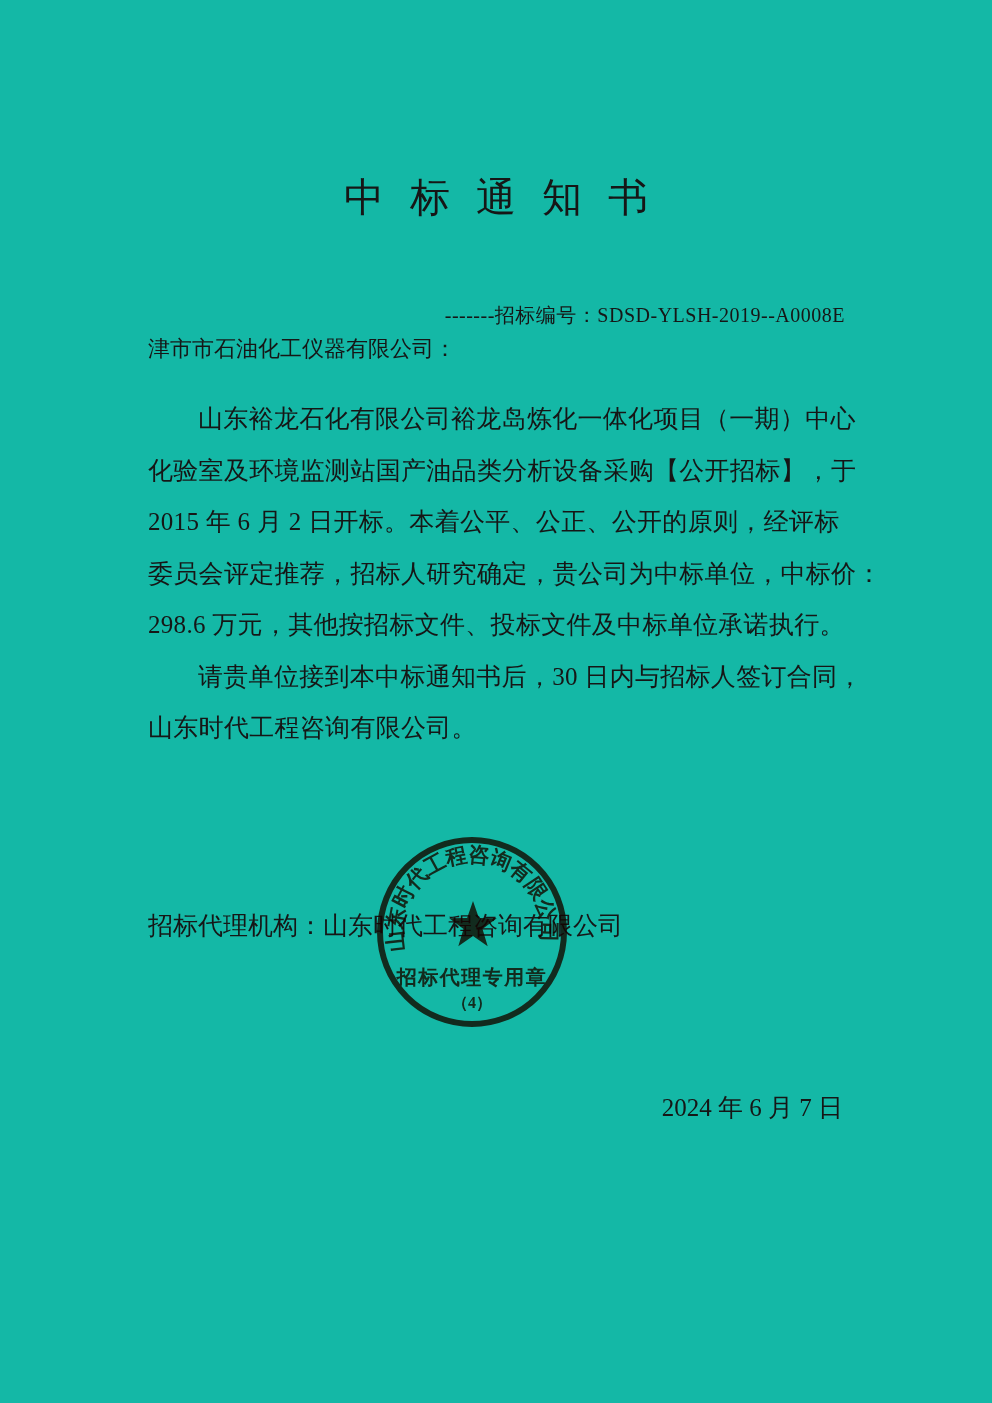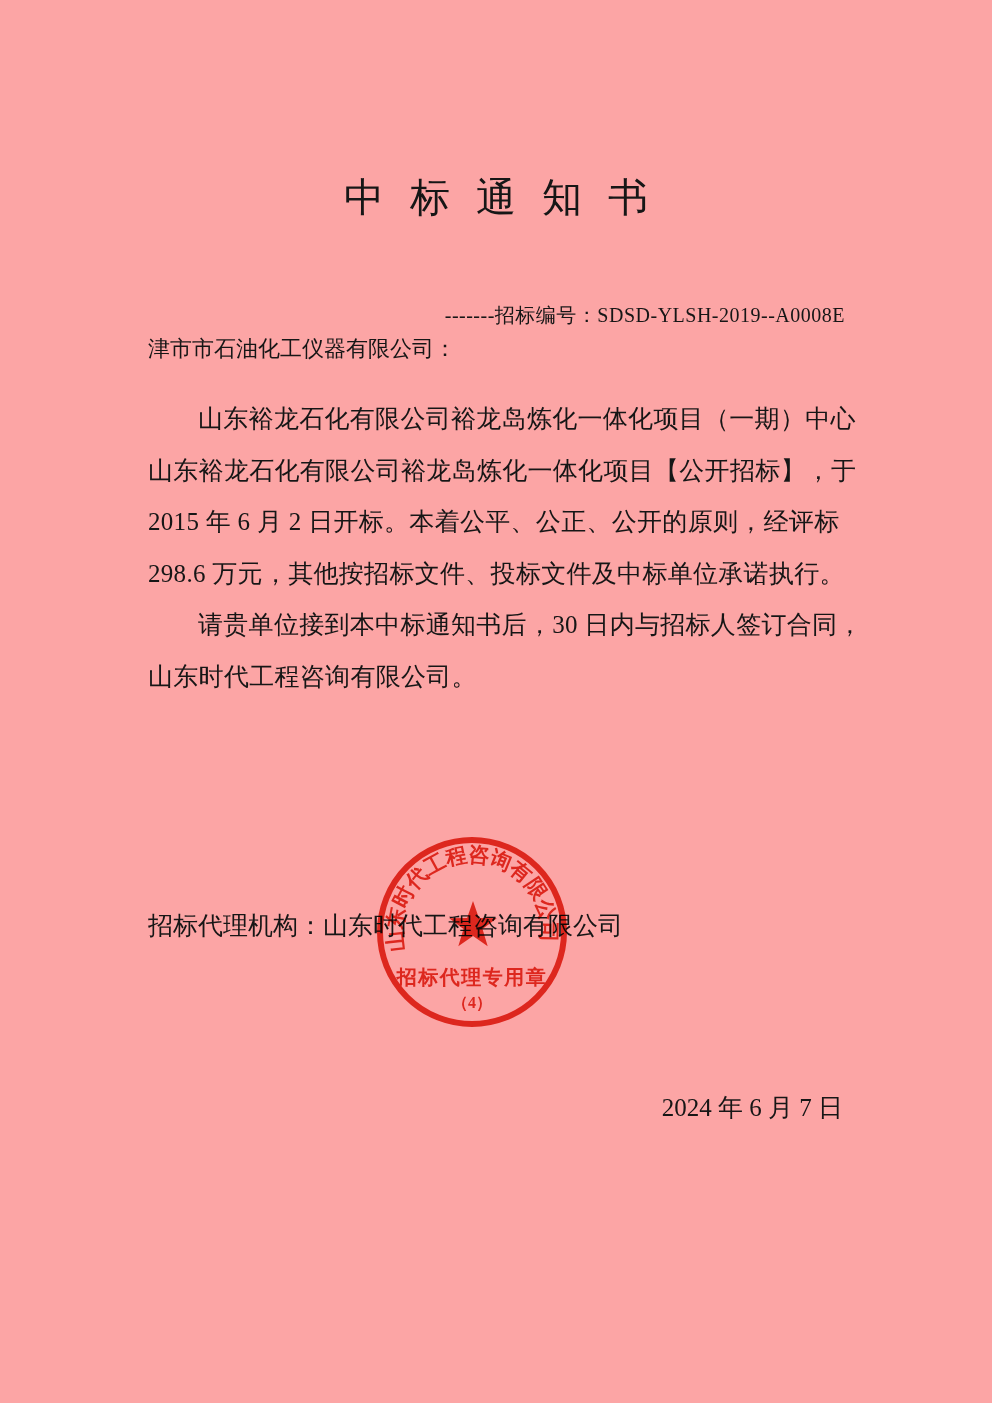--- a/index.html
+++ b/index.html
@@ -2,21 +2,21 @@
 <html><head>
 <meta charset="utf-8">
 <style>
   * { margin: 0; padding: 0; box-sizing: border-box; }
   html, body { background: #888; }
   .page {
     position: relative;
     width: 992px;
     height: 1403px;
     margin: 0 auto;
-    background: #fca5a5;
+    background: #14b8a6;
     font-family: "Liberation Serif", "DejaVu Serif", serif;
     color: #161616;
     overflow: hidden;
   }
   .doc-title {
     position: absolute;
     top: 170px;
     left: 0;
     width: 100%;
     text-align: center;
@@ -89,22 +89,23 @@
 <div class="page">
 
   <h1 class="doc-title">中标通知书</h1>
 
   <div class="tender-line">-------招标编号：SDSD-YLSH-2019--A0008E</div>
 
   <div class="recipient-line">津市市石油化工仪器有限公司：</div>
 
   <div class="body-text">
     <div class="body-line indent">山东裕龙石化有限公司裕龙岛炼化一体化项目（一期）中心</div>
-    <div class="body-line">山东裕龙石化有限公司裕龙岛炼化一体化项目【公开招标】，于</div>
+    <div class="body-line">化验室及环境监测站国产油品类分析设备采购【公开招标】，于</div>
     <div class="body-line">2015 年 6 月 2 日开标。本着公平、公正、公开的原则，经评标</div>
+    <div class="body-line">委员会评定推荐，招标人研究确定，贵公司为中标单位，中标价：</div>
     <div class="body-line">298.6 万元，其他按招标文件、投标文件及中标单位承诺执行。</div>
     <div class="body-line indent">请贵单位接到本中标通知书后，30 日内与招标人签订合同，</div>
     <div class="body-line">山东时代工程咨询有限公司。</div>
   </div>
 
   <div class="agency-line">招标代理机构：山东时代工程咨询有限公司</div>
 
   <svg class="stamp" viewBox="0 0 200 200">
     <circle cx="100" cy="100" r="92" fill="none" stroke-width="6" stroke="#de2a1b"></circle>
     <defs>

